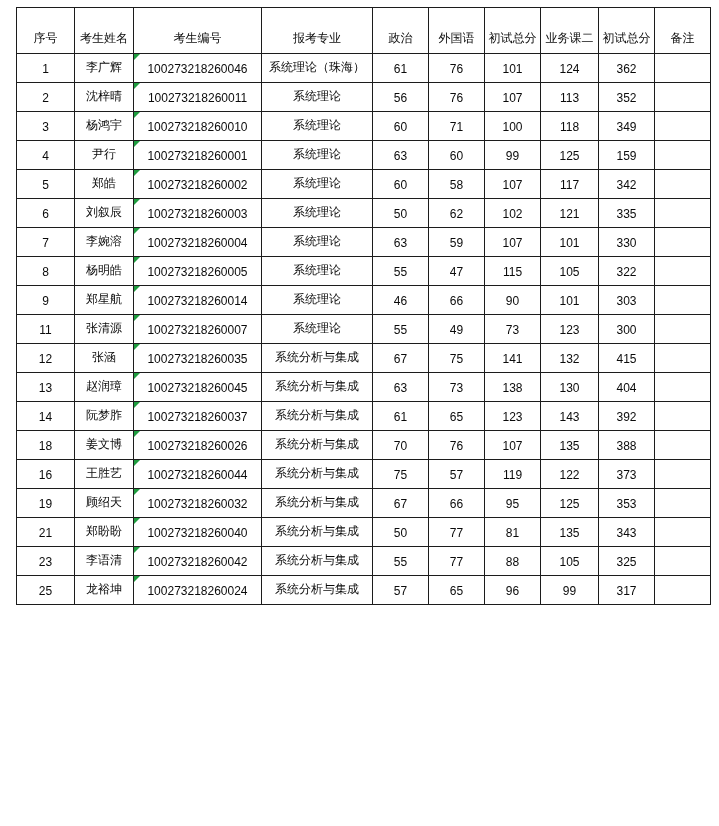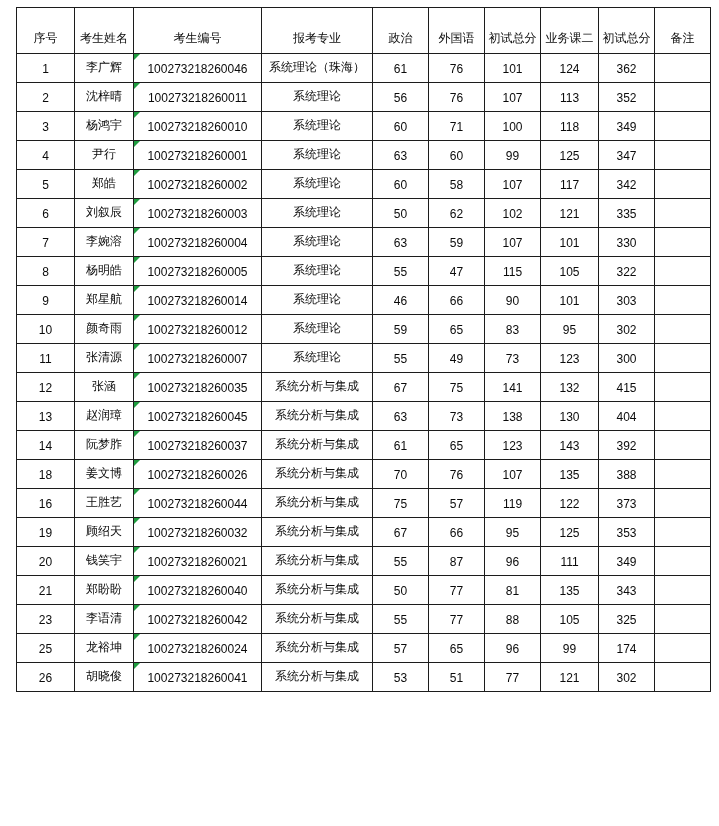--- a/index.html
+++ b/index.html
@@ -122,21 +122,21 @@
         </tr>
         <tr>
           <td>4</td>
           <td>尹行</td>
           <td>100273218260001<span class="id-indicator" style="background: rgb(31, 157, 63);"></span></td>
           <td>系统理论</td>
           <td>63</td>
           <td>60</td>
           <td>99</td>
           <td>125</td>
-          <td>347</td>
+          <td>159</td>
           <td></td>
         </tr>
         <tr>
           <td>5</td>
           <td>郑皓</td>
           <td>100273218260002<span class="id-indicator" style="background: rgb(31, 157, 63);"></span></td>
           <td>系统理论</td>
           <td>60</td>
           <td>58</td>
           <td>107</td>
@@ -186,32 +186,20 @@
           <td>100273218260014<span class="id-indicator" style="background: rgb(31, 157, 63);"></span></td>
           <td>系统理论</td>
           <td>46</td>
           <td>66</td>
           <td>90</td>
           <td>101</td>
           <td>303</td>
           <td></td>
         </tr>
         <tr>
-          <td>10</td>
-          <td>颜奇雨</td>
-          <td>100273218260012<span class="id-indicator" style="background: rgb(31, 157, 63);"></span></td>
-          <td>系统理论</td>
-          <td>59</td>
-          <td>65</td>
-          <td>83</td>
-          <td>95</td>
-          <td>302</td>
-          <td></td>
-        </tr>
-        <tr>
           <td>11</td>
           <td>张清源</td>
           <td>100273218260007<span class="id-indicator" style="background: rgb(31, 157, 63);"></span></td>
           <td>系统理论</td>
           <td>55</td>
           <td>49</td>
           <td>73</td>
           <td>123</td>
           <td>300</td>
           <td></td>
@@ -282,32 +270,20 @@
           <td>100273218260032<span class="id-indicator" style="background: rgb(31, 157, 63);"></span></td>
           <td>系统分析与集成</td>
           <td>67</td>
           <td>66</td>
           <td>95</td>
           <td>125</td>
           <td>353</td>
           <td></td>
         </tr>
         <tr>
-          <td>20</td>
-          <td>钱笑宇</td>
-          <td>100273218260021<span class="id-indicator" style="background: rgb(31, 157, 63);"></span></td>
-          <td>系统分析与集成</td>
-          <td>55</td>
-          <td>87</td>
-          <td>96</td>
-          <td>111</td>
-          <td>349</td>
-          <td></td>
-        </tr>
-        <tr>
           <td>21</td>
           <td>郑盼盼</td>
           <td>100273218260040<span class="id-indicator" style="background: rgb(31, 157, 63);"></span></td>
           <td>系统分析与集成</td>
           <td>50</td>
           <td>77</td>
           <td>81</td>
           <td>135</td>
           <td>343</td>
           <td></td>
@@ -326,30 +302,18 @@
         </tr>
         <tr>
           <td>25</td>
           <td>龙裕坤</td>
           <td>100273218260024<span class="id-indicator" style="background: rgb(31, 157, 63);"></span></td>
           <td>系统分析与集成</td>
           <td>57</td>
           <td>65</td>
           <td>96</td>
           <td>99</td>
-          <td>174</td>
-          <td></td>
-        </tr>
-        <tr>
-          <td>26</td>
-          <td>胡晓俊</td>
-          <td>100273218260041<span class="id-indicator" style="background: rgb(31, 157, 63);"></span></td>
-          <td>系统分析与集成</td>
-          <td>53</td>
-          <td>51</td>
-          <td>77</td>
-          <td>121</td>
-          <td>302</td>
+          <td>317</td>
           <td></td>
         </tr>
       </tbody>
   </table>
 </div>
 
 </body></html>

